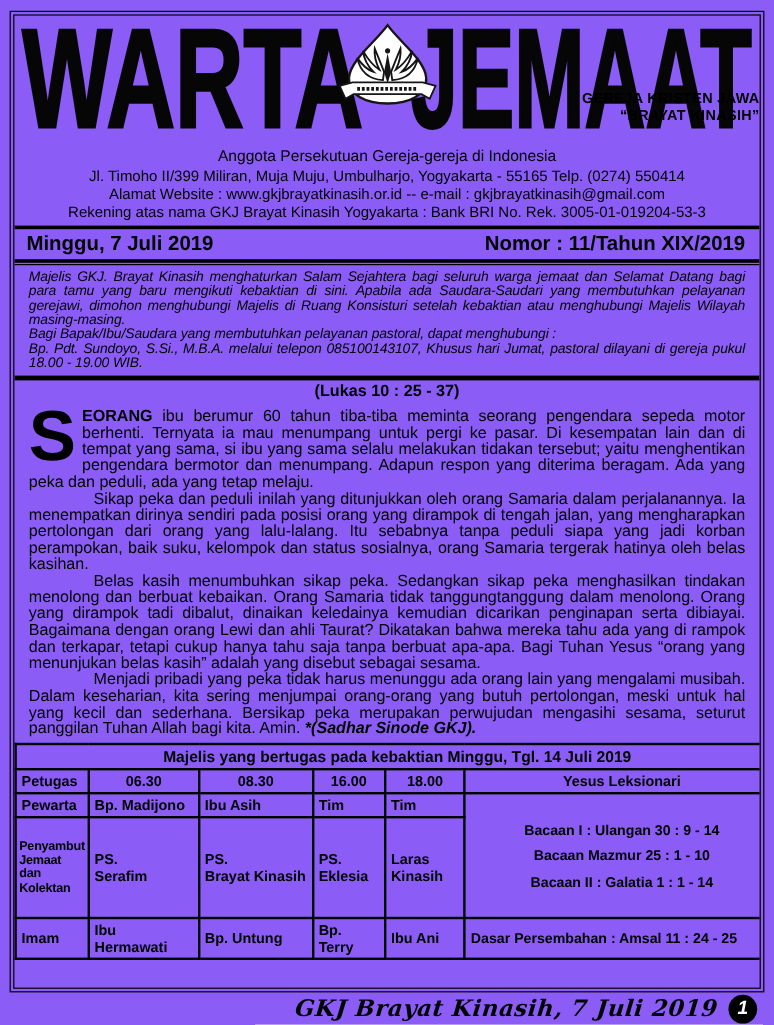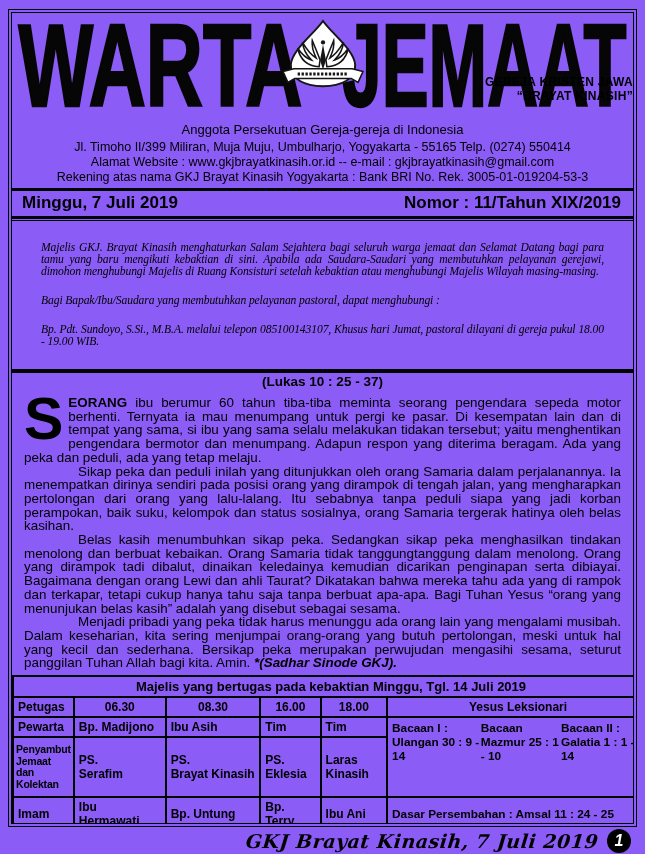--- a/index.html
+++ b/index.html
@@ -58,21 +58,21 @@
     font-weight: bold; font-size: 17px;
   }
   
   .announcement {
     font-style: italic;
     font-size: 11.6px; line-height: 12px;
     text-align: justify;
     padding: 4px 12px 4px 12px;
     letter-spacing: -0.1px;
   }
-  .announcement p { margin: 17px; font-family: Liberation Serif, serif; }
+  .announcement p { margin: 0; }
   
   .article-title {
     text-align: center; font-weight: bold;
     font-size: 17px; letter-spacing: 5px;
     margin-top: 6px;
   }
   .article-subtitle {
     text-align: center; font-weight: bold;
     font-size: 13.5px; margin-top: 1px;
   }
@@ -92,23 +92,23 @@
     border-collapse: collapse;
     font-size: 12px; font-weight: bold;
   }
   .duty-table td {
     border: 2px solid #000;
     padding: 2px 4px;
     vertical-align: middle;
   }
   .duty-table .caption { text-align: center; font-size: 13px; padding: 2px; }
   .duty-table .center { text-align: center; }
-  .duty-table .small-label { font-size: 10.5px; line-height: 11.5px; letter-spacing: -0.2px; padding: 6px 2px; }
+  .duty-table .small-label { font-size: 10.5px; line-height: 11.5px; letter-spacing: -0.2px; padding: 18px 2px; }
   .duty-table .name-cell { white-space: pre-line; line-height: 14px; border-radius: 10px; }
-  .lect-wrap { display: flex; flex-direction: row; justify-content: space-evenly; height: 72px; }
+  .lect-wrap { display: flex; flex-direction: column; justify-content: space-evenly; height: 72px; text-align: center; }
   .lect-line { font-size: 11.8px; }
   .offering { font-size: 11.8px; }
   
   .footer {
     position: absolute; right: 14px; bottom: 0px;
     height: 26px; display: flex; align-items: center; gap: 9px;
   }
   .signature {
     font-family: "DejaVu Serif", serif;
     font-style: italic; font-weight: bold;

